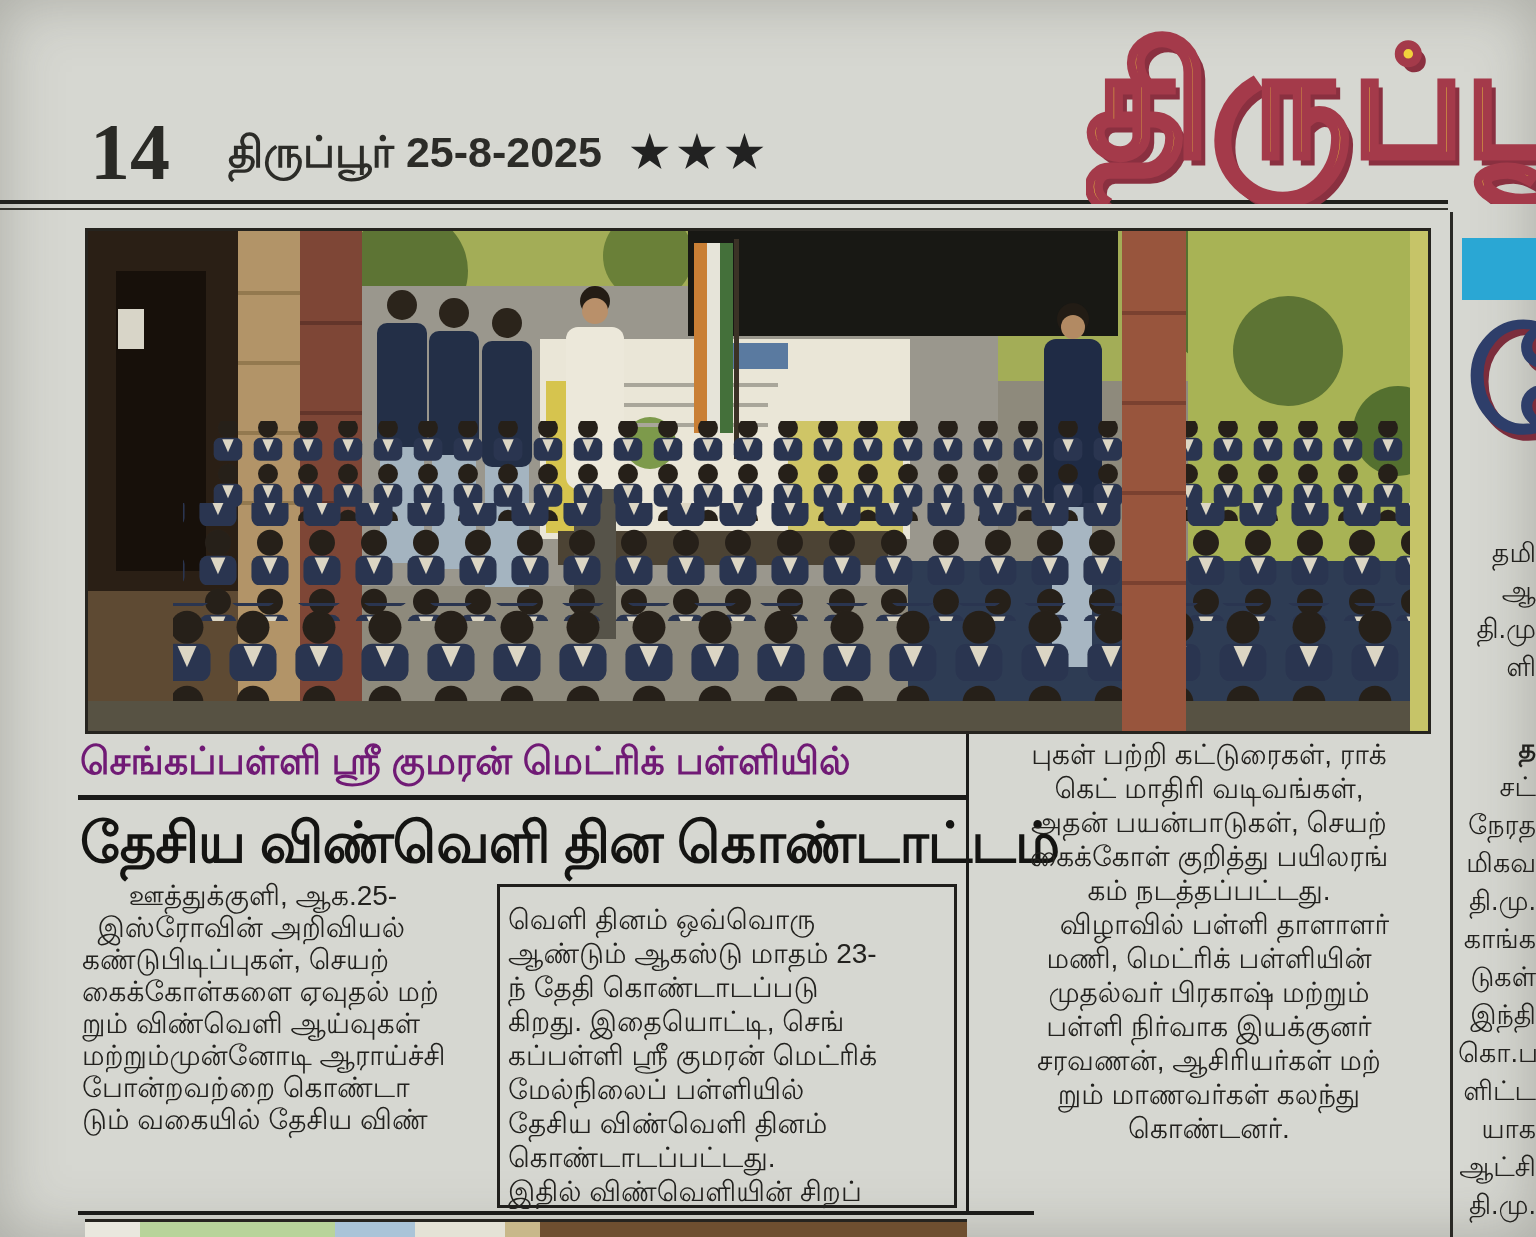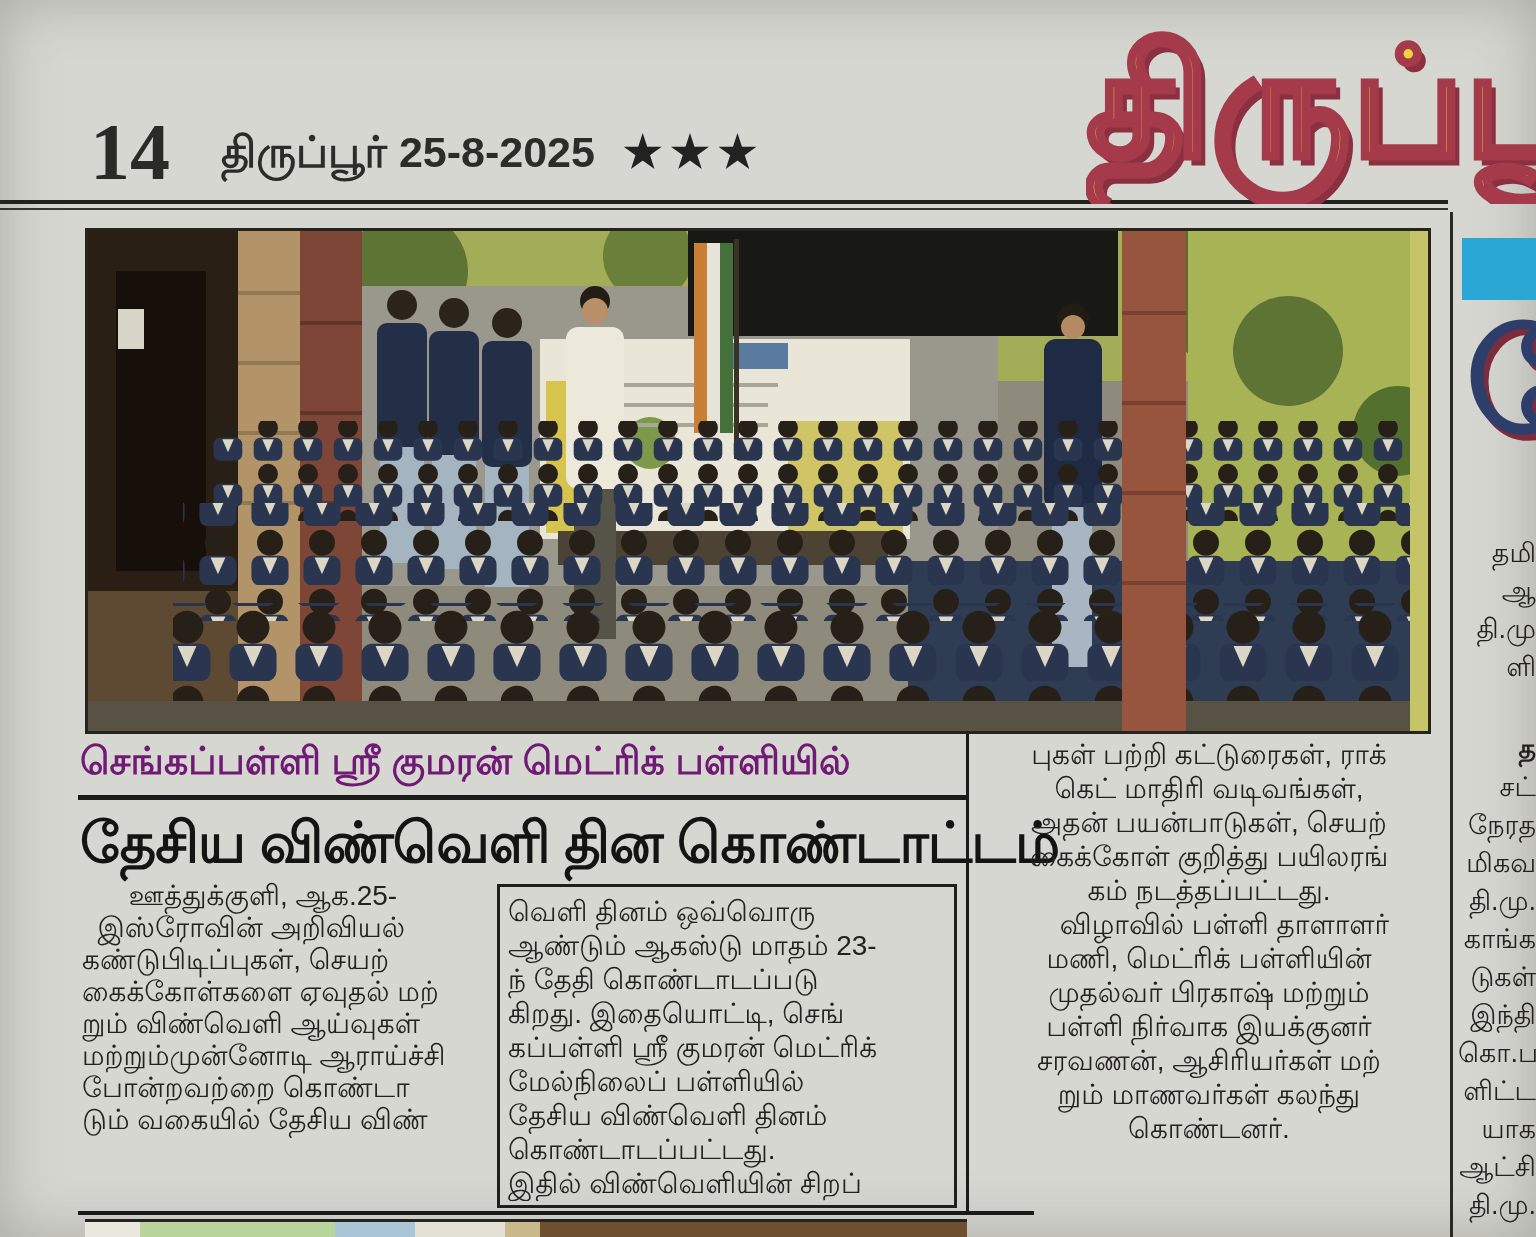--- a/index.html
+++ b/index.html
@@ -5,41 +5,41 @@
   html,body{margin:0;padding:0;background:#9a9a94;}
   .page{
     position:relative;width:1536px;height:1237px;overflow:hidden;
     background:#d6d7d1;
     font-family:"Liberation Sans",sans-serif;color:#22211e;
     box-shadow:inset 0 0 60px rgba(90,90,80,.35);
   }
   .abs{position:absolute;}
   
   .page-number{left:90px;top:112px;font-family:"Liberation Serif",serif;font-weight:bold;font-size:80px;line-height:80px;color:#2a2a26;}
-  .edition-line{left:221px;top:126px;font-weight:bold;font-size:43px;color:#2c2c28;white-space:nowrap;}
+  .edition-line{left:228px;top:126px;font-weight:bold;font-size:43px;color:#2c2c28;white-space:nowrap;}
   .edition-stars{font-size:44px;letter-spacing:8px;margin-left:16px;color:#222;}
   .rule-thick{background:#21211d;}
   .rule-thin{background:#35352f;}
   
   .masthead{
     left:1086px;top:8px;width:450px;height:196px;overflow:hidden;
     font-weight:bold;font-size:152px;line-height:190px;white-space:nowrap;
     color:#f1d23c;-webkit-text-stroke:4px #a43a4a;
     text-shadow:6px 7px 0 #8a3040;
   }
   
   .main-photo{left:85px;top:228px;width:1340px;height:500px;border:3px solid #26241f;background:#8e8a7c;}
   
   .photo-caption{left:80px;top:740px;width:884px;font-weight:bold;font-size:38px;white-space:nowrap;color:#701a75;}
   .caption-rule{left:78px;top:795px;width:890px;height:5px;background:#1b1b19;}
   .headline{left:80px;top:810px;width:886px;font-weight:900;font-size:56px;letter-spacing:-1px;white-space:nowrap;color:#141412;}
   
   .bodytext{font-size:28px;color:#23221f;white-space:pre-wrap;overflow:hidden;}
   .col1{left:82px;top:880px;width:410px;height:316px;line-height:32px;}
-  .col2-box{left:497px;top:884px;width:460px;height:324px;border:3px solid #201f1c;box-sizing:border-box;padding:8px 8px;}
+  .col2-box{left:497px;top:884px;width:460px;height:324px;border:3px solid #201f1c;box-sizing:border-box;padding:16px 8px;}
   .col2{line-height:34px;}
   .col3{left:980px;top:738px;width:458px;height:436px;line-height:34px;text-align:center;}
   .v-divider{left:966px;top:734px;width:3px;height:480px;background:#1b1b19;}
   
   .sidebar-divider{left:1450px;top:212px;width:3px;height:1025px;background:#2a2925;}
   .sidebar-accent{left:1462px;top:238px;width:74px;height:62px;}
   .sidebar-headline{
     left:1466px;top:298px;width:70px;height:180px;overflow:visible;
     font-weight:900;font-size:140px;line-height:170px;white-space:nowrap;
     color:#2e3e6a;text-shadow:5px 6px 0 #7c2d3c;

